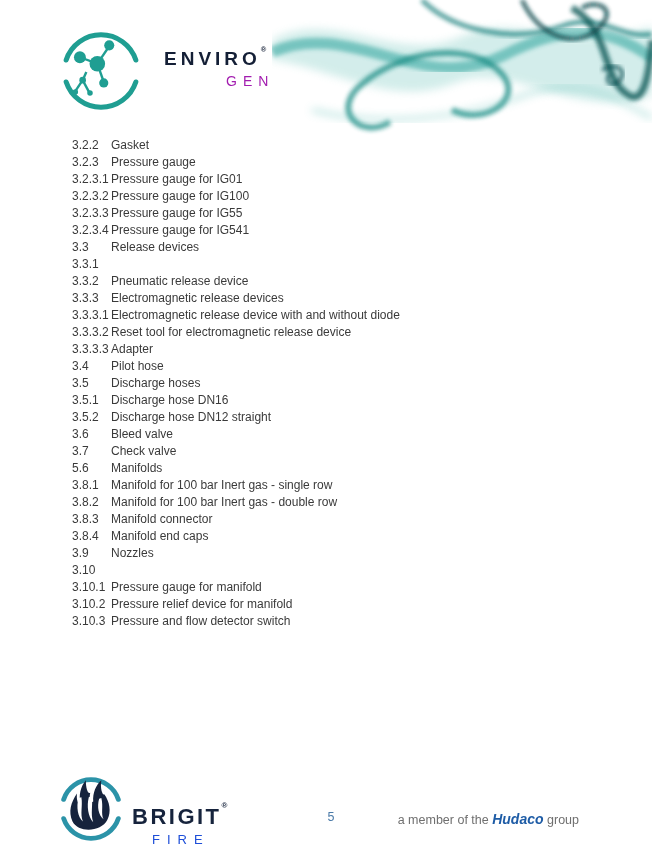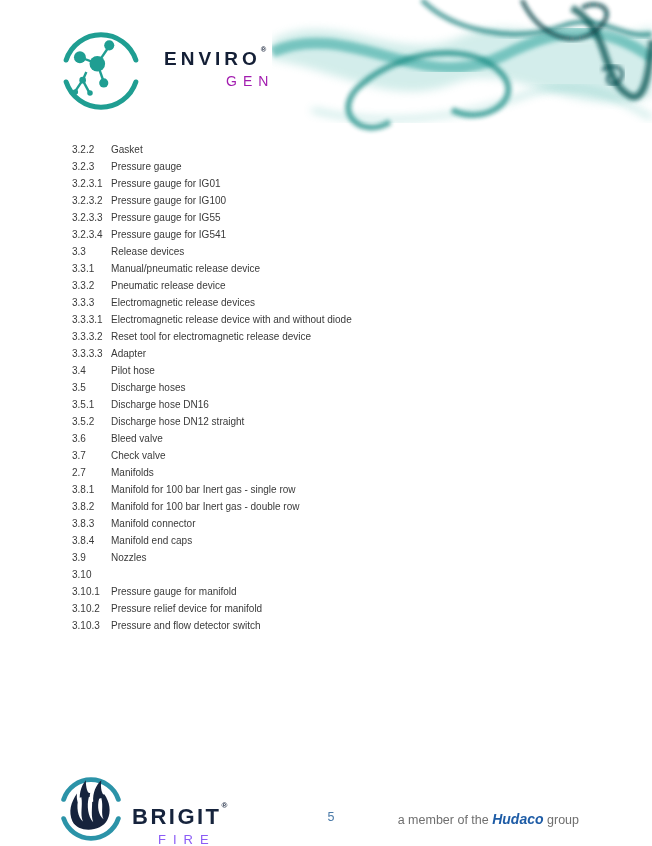--- a/index.html
+++ b/index.html
@@ -17,34 +17,34 @@
     font-size:19px;font-weight:bold;letter-spacing:4px;color:#141f36;line-height:1;
     white-space:nowrap;
   }
   .brand-main .reg{font-size:7.5px;vertical-align:top;position:relative;top:-3px;letter-spacing:0;}
   .brand-sub{
     font-size:14px;letter-spacing:6px;color:#a21caf;line-height:1;margin-top:6px;margin-left:62px;
   }
   
   .toc{position:absolute;left:72px;top:138px;width:520px;}
   .toc-row{
-    display:flex;align-items:flex-end;height:17px;
-    font-size:10px;color:#3a3a3a;cursor:default;
+    display:flex;align-items:flex-start;height:17px;
+    font-size:12px;color:#3a3a3a;cursor:default;
   }
   .toc-num{width:39px;flex:0 0 39px;}
   .toc-label{flex:1;}
   
   .footer-logo{position:absolute;left:54px;top:775px;display:flex;align-items:flex-start;}
   .flame-mark{width:74px;height:68px;}
   .footer-words{margin-left:4px;margin-top:10px;}
   .brigit-main{
     font-size:22px;font-weight:bold;letter-spacing:2.5px;color:#16233c;line-height:1;white-space:nowrap;margin-top:21px;
   }
   .brigit-main .reg{font-size:8px;vertical-align:top;position:relative;top:-4px;letter-spacing:0;}
-  .brigit-sub{font-size:13px;letter-spacing:7px;color:#8b5cf6;line-height:1;margin-top:5px;margin-left:26px;}
+  .brigit-sub{font-size:13px;letter-spacing:7px;color:#1d4ed8;line-height:1;margin-top:5px;margin-left:20px;}
   .page-number{
     position:absolute;left:323px;top:810px;width:16px;text-align:center;
     font-size:12.5px;color:#4a7aa8;
   }
   .membership{
     position:absolute;right:73px;top:811px;font-size:12.5px;color:#6f6f6f;white-space:nowrap;
   }
   .membership .hudaco{
     font-weight:bold;font-style:italic;color:#1e5ca6;font-size:14px;letter-spacing:0px;
   }
@@ -134,21 +134,20 @@
       <span class="toc-label">Pressure gauge for IG541</span>
     </div>
 
     <div class="toc-row">
       <span class="toc-num">3.3</span>
       <span class="toc-label">Release devices</span>
     </div>
 
     <div class="toc-row">
       <span class="toc-num">3.3.1</span>
-      <span class="toc-label">Manual/pneumatic release device</span>
     </div>
 
     <div class="toc-row">
       <span class="toc-num">3.3.2</span>
       <span class="toc-label">Pneumatic release device</span>
     </div>
 
     <div class="toc-row">
       <span class="toc-num">3.3.3</span>
       <span class="toc-label">Electromagnetic release devices</span>
@@ -193,21 +192,21 @@
       <span class="toc-num">3.6</span>
       <span class="toc-label">Bleed valve</span>
     </div>
 
     <div class="toc-row">
       <span class="toc-num">3.7</span>
       <span class="toc-label">Check valve</span>
     </div>
 
     <div class="toc-row">
-      <span class="toc-num">2.7</span>
+      <span class="toc-num">5.6</span>
       <span class="toc-label">Manifolds</span>
     </div>
 
     <div class="toc-row">
       <span class="toc-num">3.8.1</span>
       <span class="toc-label">Manifold for 100 bar Inert gas - single row</span>
     </div>
 
     <div class="toc-row">
       <span class="toc-num">3.8.2</span>

